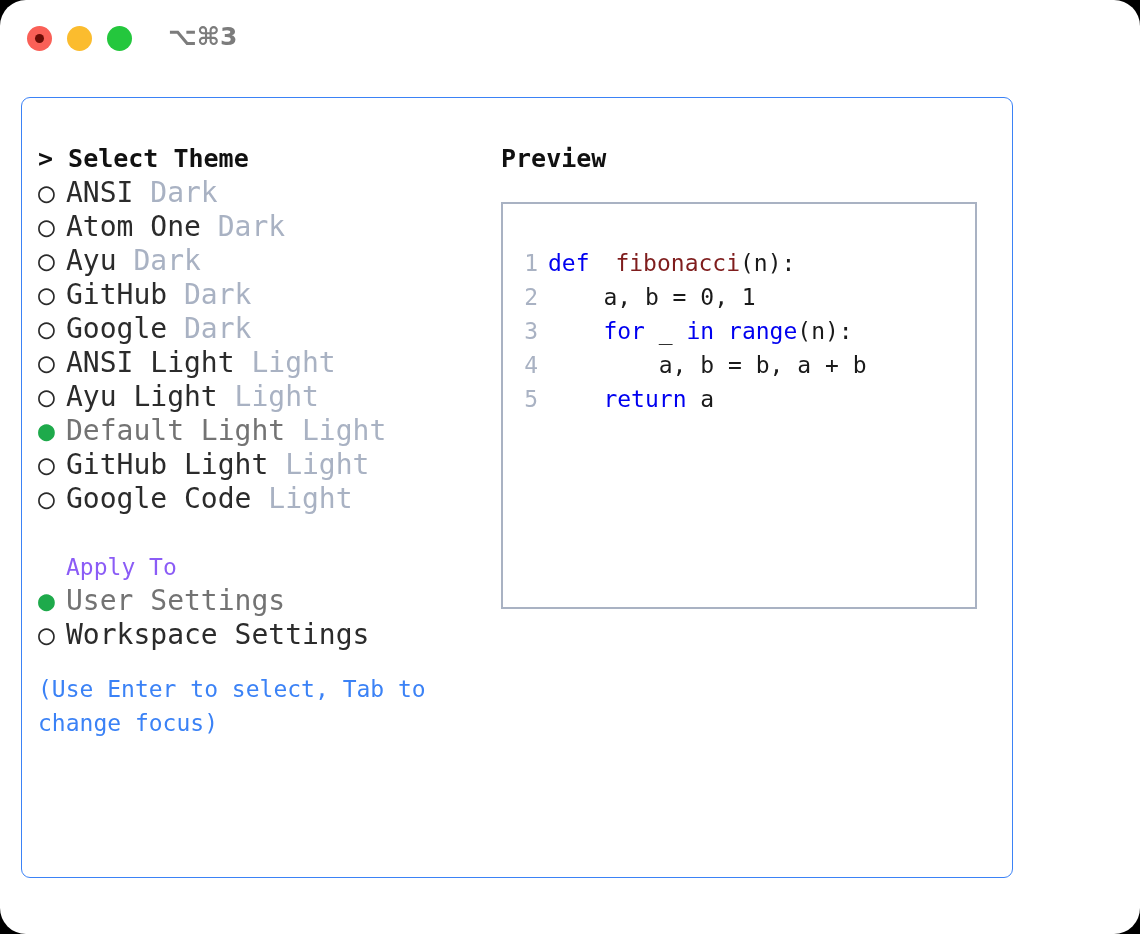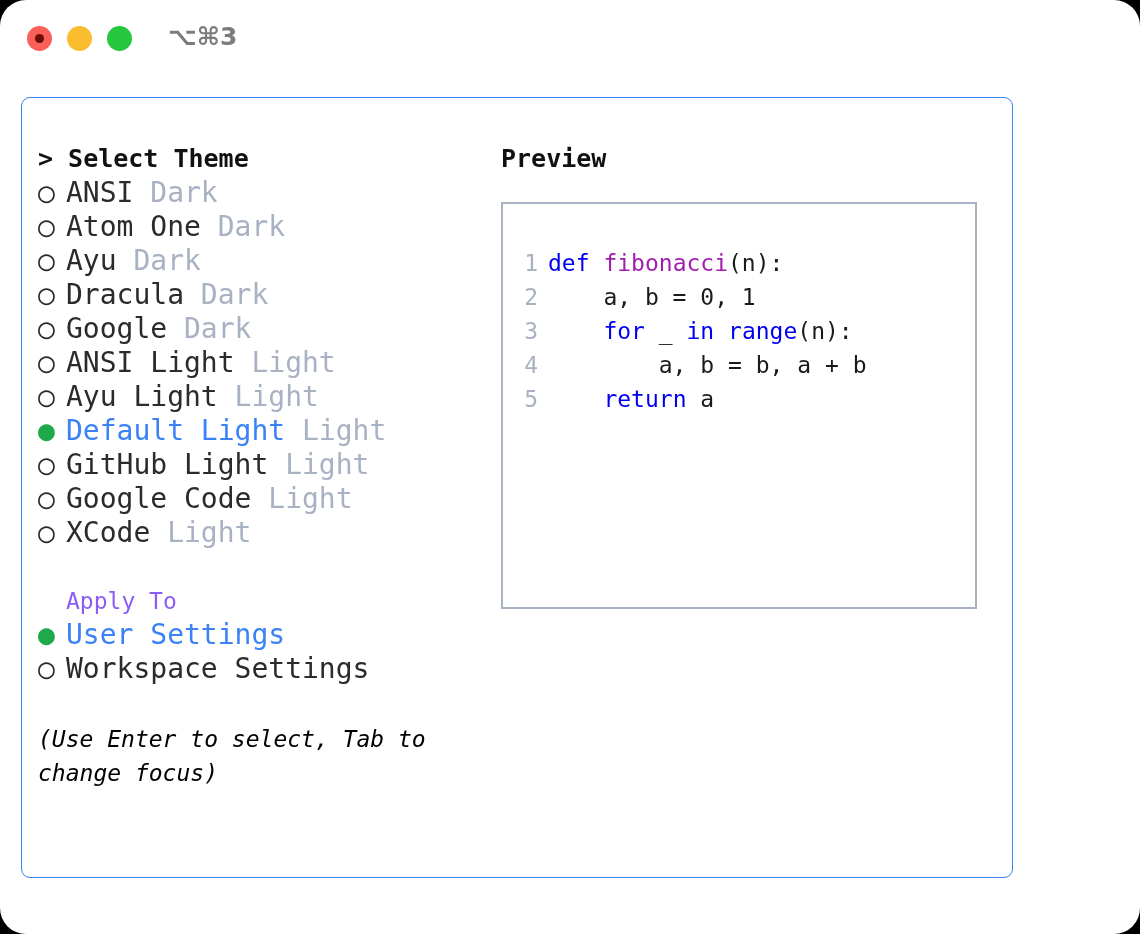--- a/index.html
+++ b/index.html
@@ -106,33 +106,32 @@
     height: 34px;
     white-space: pre;
     color: #2b2b2b;
   }
   .marker {
     display: inline-block;
     width: 28px;
     color: #2b2b2b;
   }
   .opt-row.selected .marker { color: #1eaa4b; }
-  .opt-row.selected .opt-label { color: #3b82f6; }
+  .opt-row.selected .opt-label { color: #737373; }
   .opt-label { color: #2b2b2b; }
   .opt-suffix { color: #a9b2c3; }
 
   .spacer-row { height: 34px; }
 
   #help-text {
-    margin-top: 36px;
+    margin-top: 20px;
     font-size: 23px;
     line-height: 34px;
-    color: #000000;
+    color: #3b82f6;
     width: 410px;
-    font-style: italic;
   }
 
   
   #right-col {
     position: absolute;
     left: 479px;
     top: 44px;
     width: 490px;
   }
   #preview-title {
@@ -167,21 +166,21 @@
     color: #1a1a1a;
   }
   .lineno {
     display: inline-block;
     width: 26px;
     text-align: right;
     color: #a9b2c3;
     margin-right: 10px;
   }
   .tok-kw   { color: #0000f0; }
-  .tok-fn   { color: #a21caf; }
+  .tok-fn   { color: #7f1d1d; margin-left: 12px; }
   .tok-pl   { color: #1a1a1a; }
   .diff-ctx { color: #787878; }
   .diff-del { color: #c60000; }
   .diff-add { color: #00bb00; }
   .blank-line { height: 34px; }
 </style>
 </head>
 <body>
 
 <div id="window">
@@ -198,28 +197,27 @@
   <div id="panel">
 
     <div id="left-col">
 
       <div class="list-header">&gt; Select Theme</div>
 
       <div id="theme-list">
           <div class="opt-row"><span class="marker">○</span><span class="opt-label">ANSI</span><span class="opt-suffix"> Dark</span></div>
           <div class="opt-row"><span class="marker">○</span><span class="opt-label">Atom One</span><span class="opt-suffix"> Dark</span></div>
           <div class="opt-row"><span class="marker">○</span><span class="opt-label">Ayu</span><span class="opt-suffix"> Dark</span></div>
-          <div class="opt-row"><span class="marker">○</span><span class="opt-label">Dracula</span><span class="opt-suffix"> Dark</span></div>
+          <div class="opt-row"><span class="marker">○</span><span class="opt-label">GitHub</span><span class="opt-suffix"> Dark</span></div>
           <div class="opt-row"><span class="marker">○</span><span class="opt-label">Google</span><span class="opt-suffix"> Dark</span></div>
           <div class="opt-row"><span class="marker">○</span><span class="opt-label">ANSI Light</span><span class="opt-suffix"> Light</span></div>
           <div class="opt-row"><span class="marker">○</span><span class="opt-label">Ayu Light</span><span class="opt-suffix"> Light</span></div>
           <div class="opt-row selected"><span class="marker">●</span><span class="opt-label">Default Light</span><span class="opt-suffix"> Light</span></div>
           <div class="opt-row"><span class="marker">○</span><span class="opt-label">GitHub Light</span><span class="opt-suffix"> Light</span></div>
           <div class="opt-row"><span class="marker">○</span><span class="opt-label">Google Code</span><span class="opt-suffix"> Light</span></div>
-          <div class="opt-row"><span class="marker">○</span><span class="opt-label">XCode</span><span class="opt-suffix"> Light</span></div>
         </div>
 
       <div class="spacer-row"></div>
 
       <div class="section-header">Apply To</div>
 
       <div id="apply-list">
           <div class="opt-row selected"><span class="marker">●</span><span class="opt-label">User Settings</span></div>
           <div class="opt-row"><span class="marker">○</span><span class="opt-label">Workspace Settings</span></div>
         </div>

